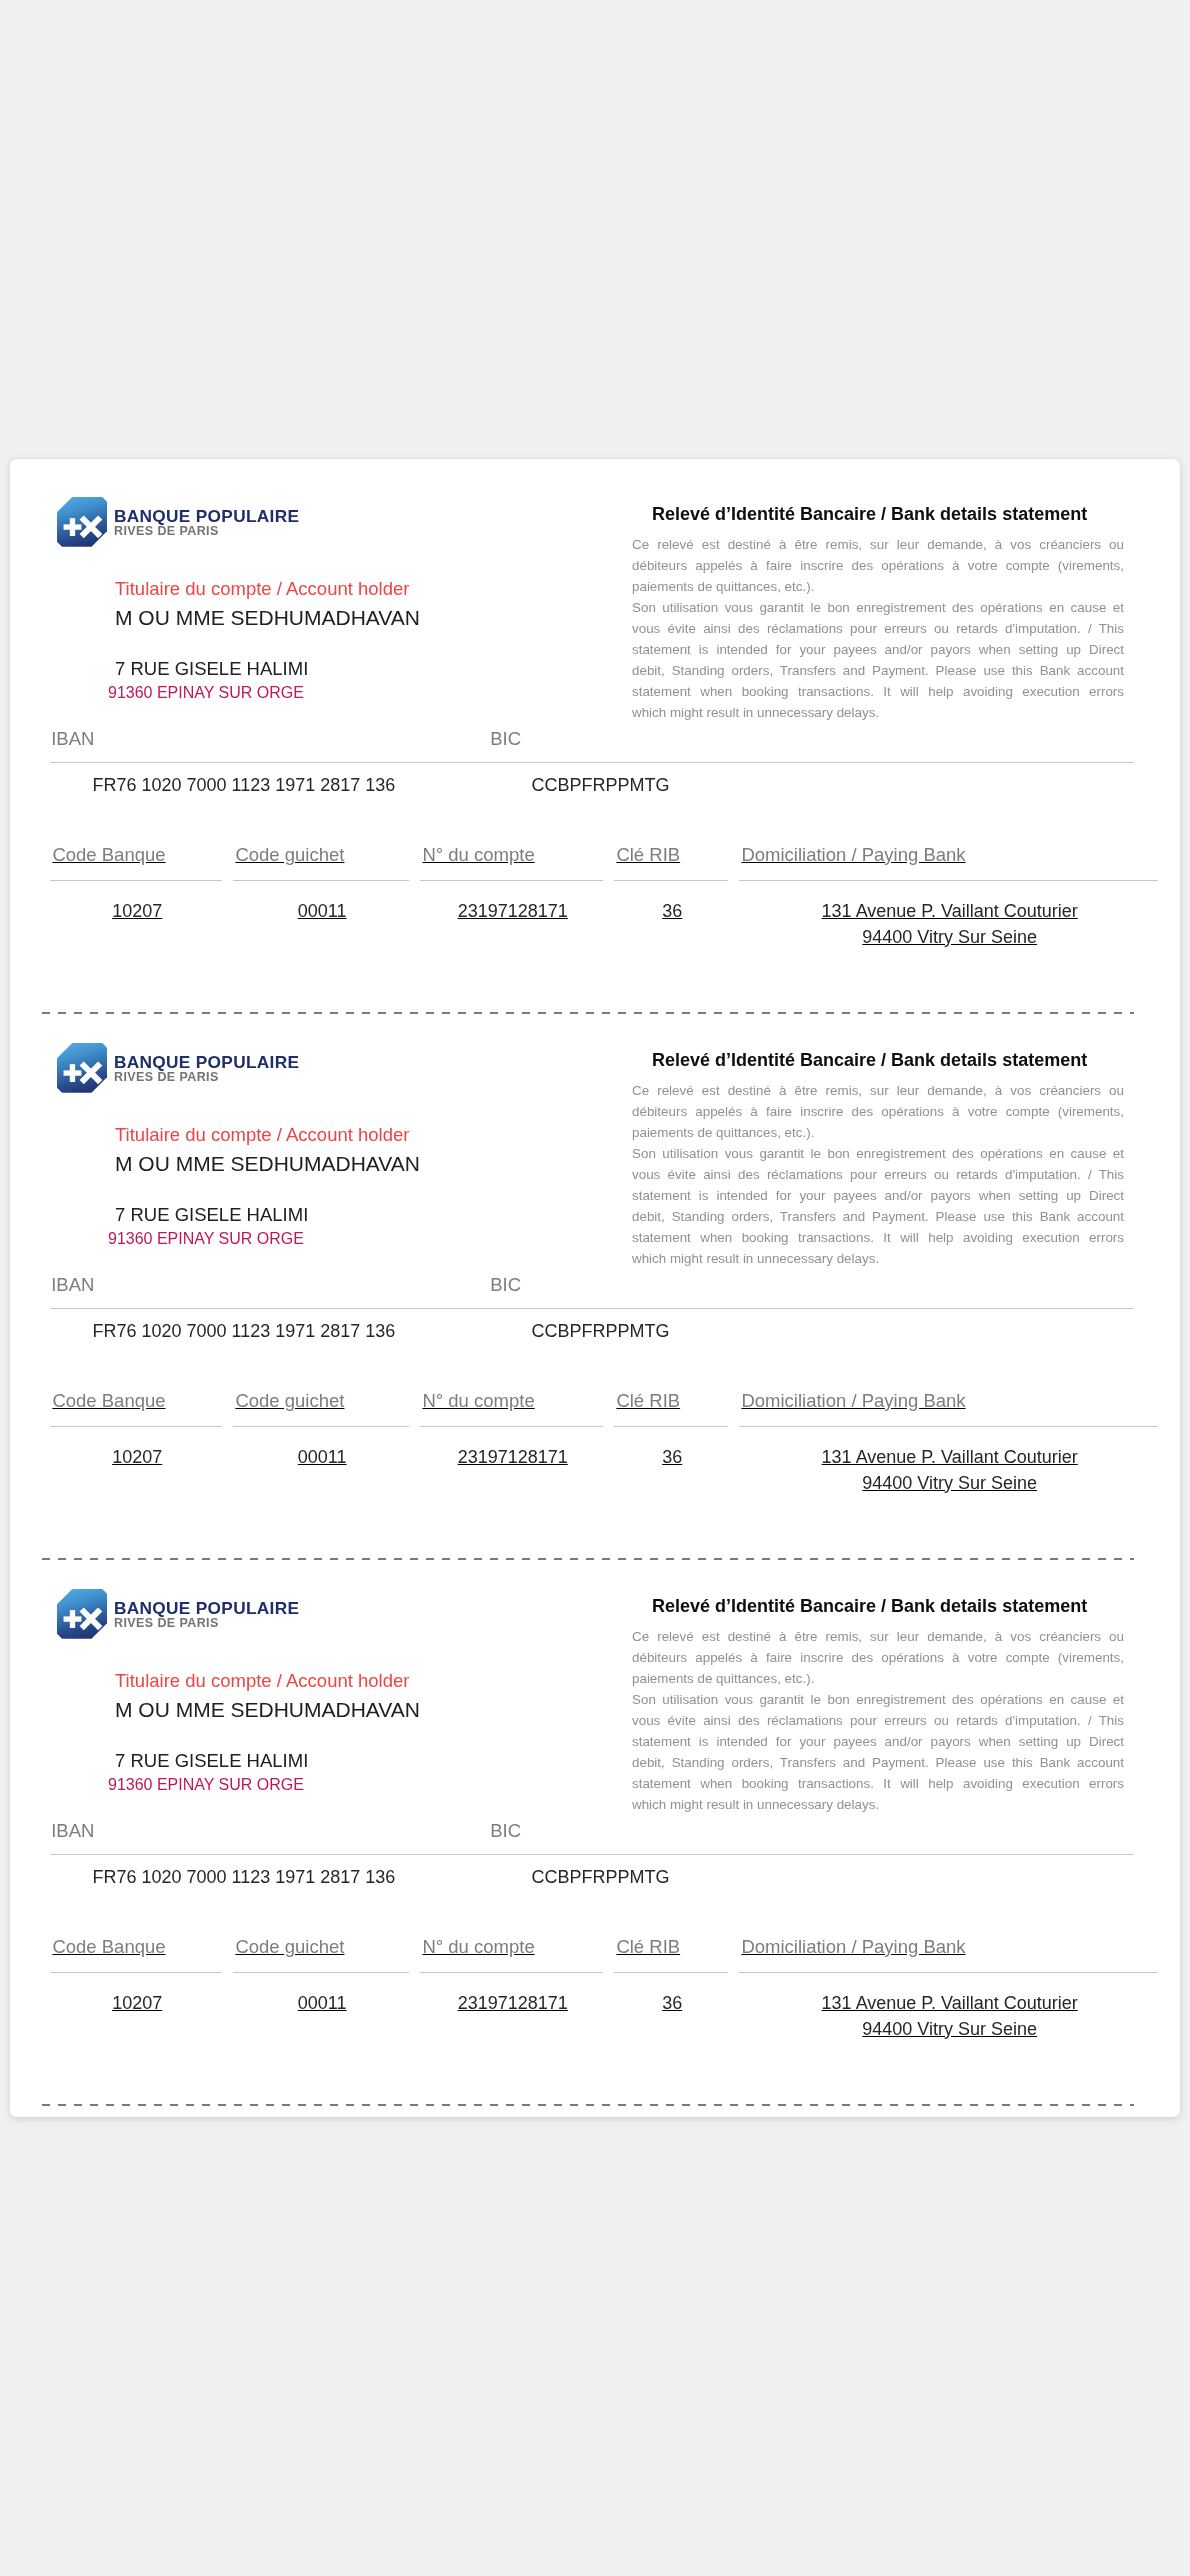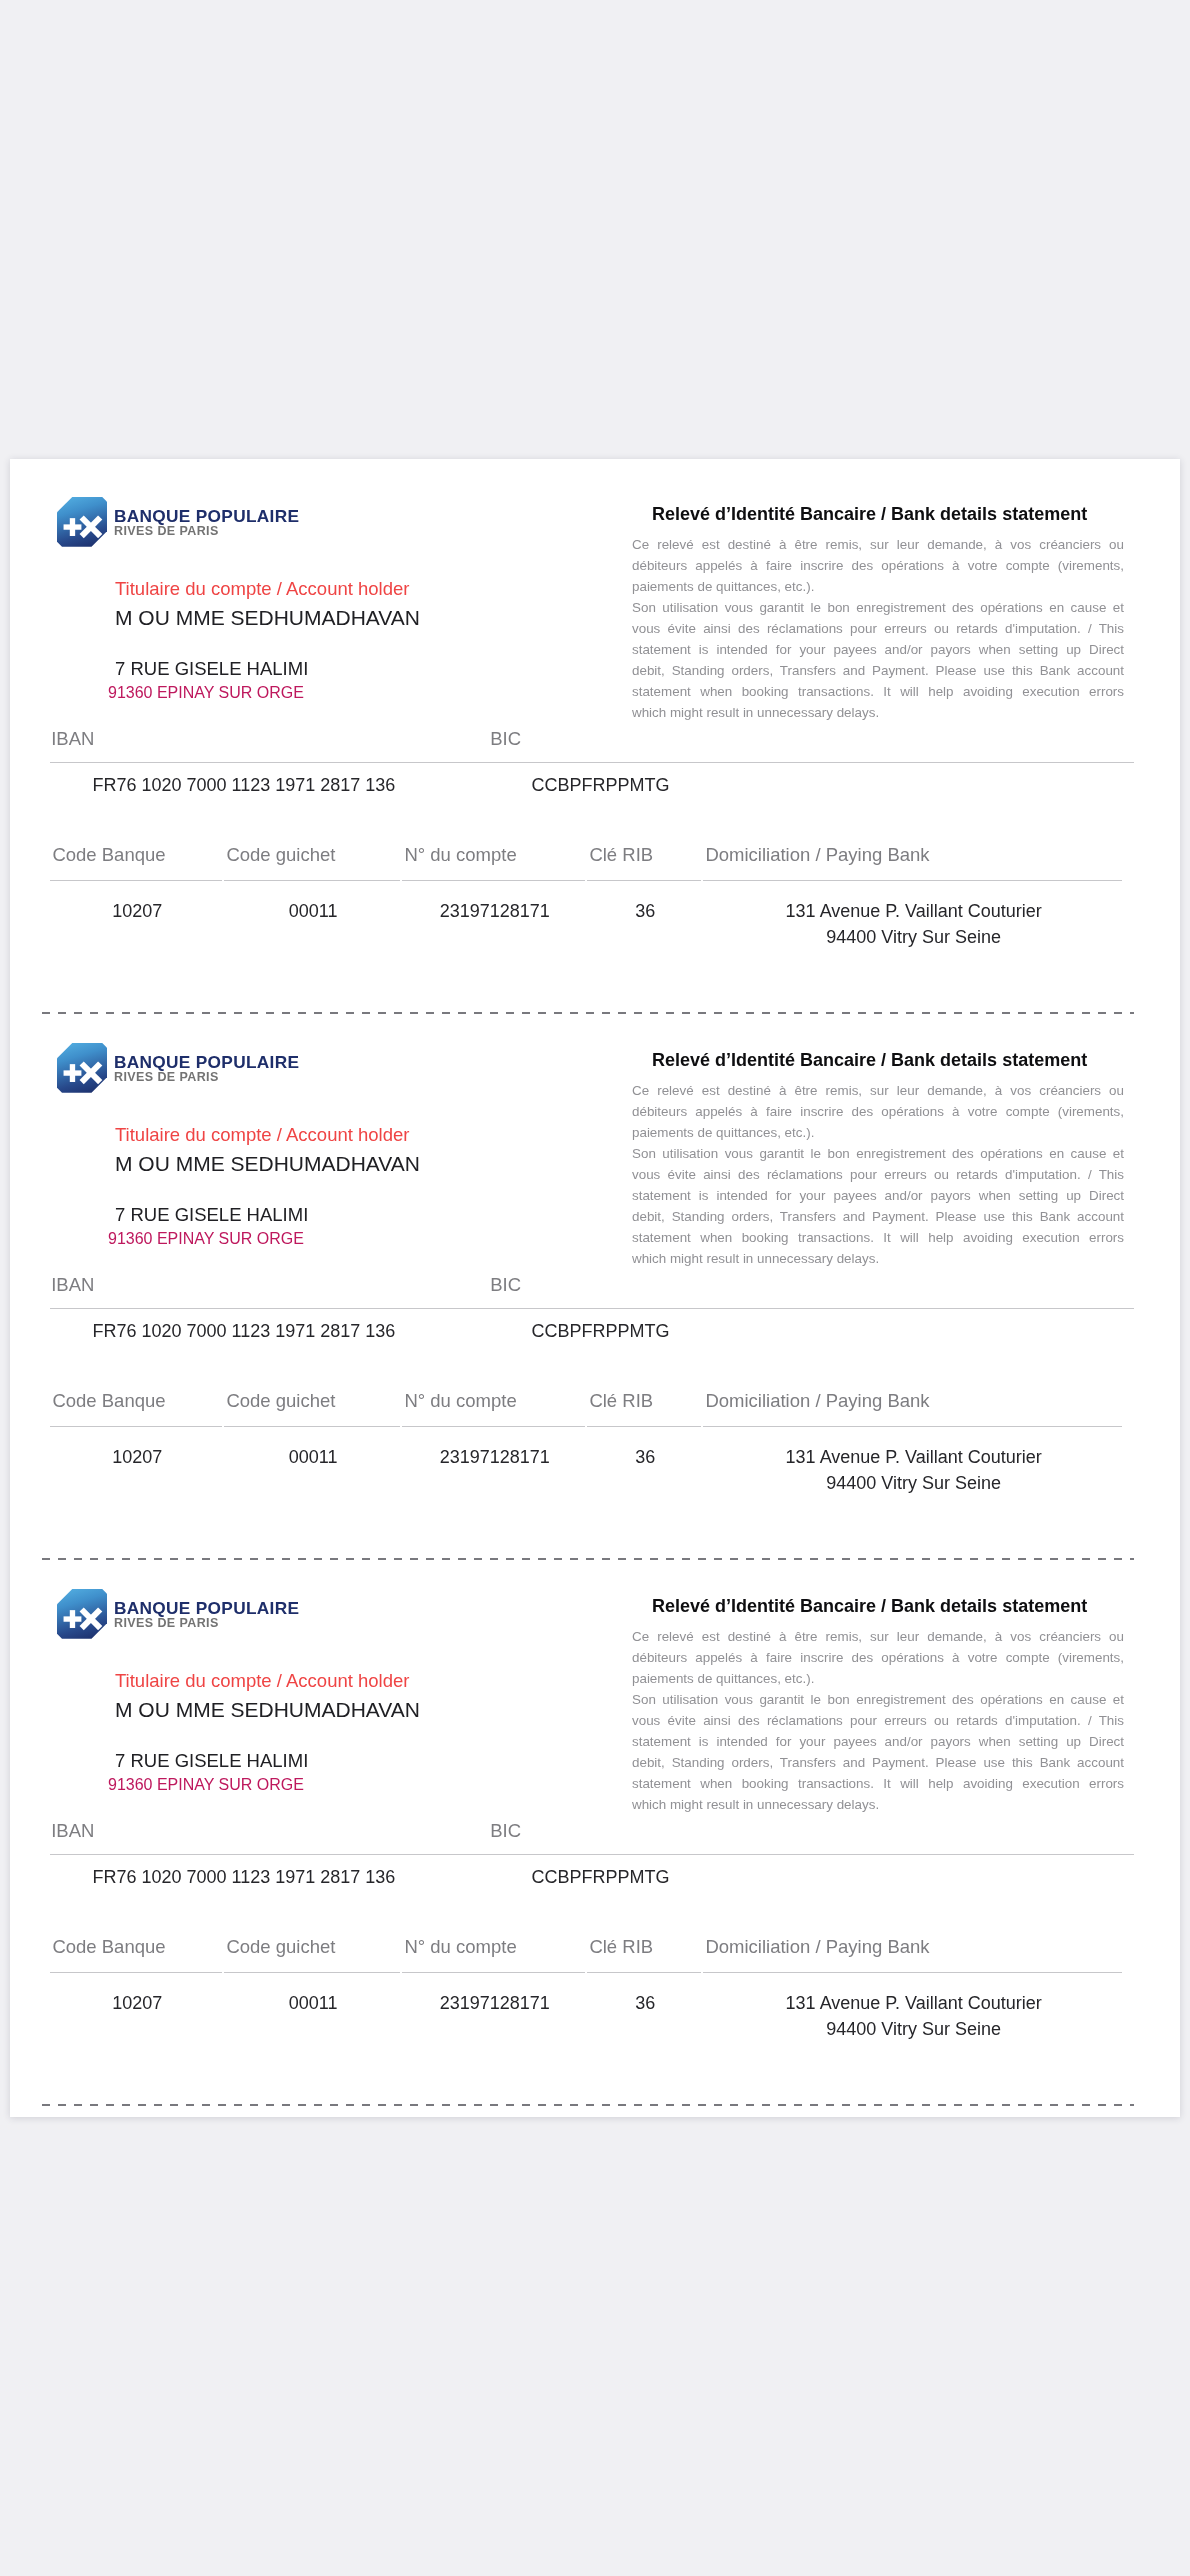--- a/index.html
+++ b/index.html
@@ -5,21 +5,21 @@
   html,body{margin:0;padding:0;}
   body{
     width:1190px;height:2576px;position:relative;
     background:#f0f0f3;
     font-family:"Liberation Sans","DejaVu Sans",sans-serif;
     -webkit-font-smoothing:antialiased;
   }
   .page{
     position:absolute;left:10px;top:459px;width:1170px;height:1658px;
     background:#ffffff;box-shadow:0 1.2px 7.1px rgba(40,40,60,.16);
-    padding-top:10.7px;box-sizing:border-box;
+    padding-top:10.7px;box-sizing:border-box;border-radius:7px;
   }
   .rib-block{position:relative;height:546px;}
 
   
   .logo{
     position:absolute;left:47px;top:27px;width:50px;height:50px;
     background:linear-gradient(163deg,#55b2e4 0%,#3f8fcb 30%,#27488a 72%,#1a2a64 100%);
     clip-path:polygon(31% 0,90% 0,100% 10%,100% 69%,69% 100%,10% 100%,0 90%,0 31%);
   }
   .logo svg{position:absolute;left:0;top:0;width:50px;height:50px;}
@@ -47,21 +47,21 @@
 
   
   .iban-grid{position:absolute;left:40px;top:259px;width:1083px;
     display:grid;grid-template-columns:439px 645px;}
   .ig-h{font-size:18.5px;color:#7d7d81;line-height:20px;padding:0 0 13px 1.2px;
     border-bottom:1.8px solid #c7c7ca;}
   .ig-v{font-size:18px;color:#26262a;line-height:20px;padding:12.5px 0 0 2.4px;margin-left:40px;}
 
   
   .detail-grid{position:absolute;left:40px;top:375px;width:1083px;
-    display:grid;grid-template-columns:172px 176px 183px 114px 419px;column-gap:2px;}
+    display:grid;grid-template-columns:172px 176px 183px 114px 419px;column-gap:11px;text-decoration:underline;}
   .dg-h{font-size:18.5px;color:#7d7d81;line-height:20px;padding:0 0 15.5px 2.4px;
     border-bottom:1.8px solid #c7c7ca;}
   .dg-v{font-size:18px;color:#26262a;line-height:26px;padding:16.7px 0 0 2.4px;text-align:center;}
 
   
   .dashed-separator{
     position:absolute;left:32px;bottom:1.8px;width:1092px;height:1.8px;
     background:repeating-linear-gradient(90deg,#79797e 0 7.7px,transparent 7.7px 16px);
   }
 </style>

